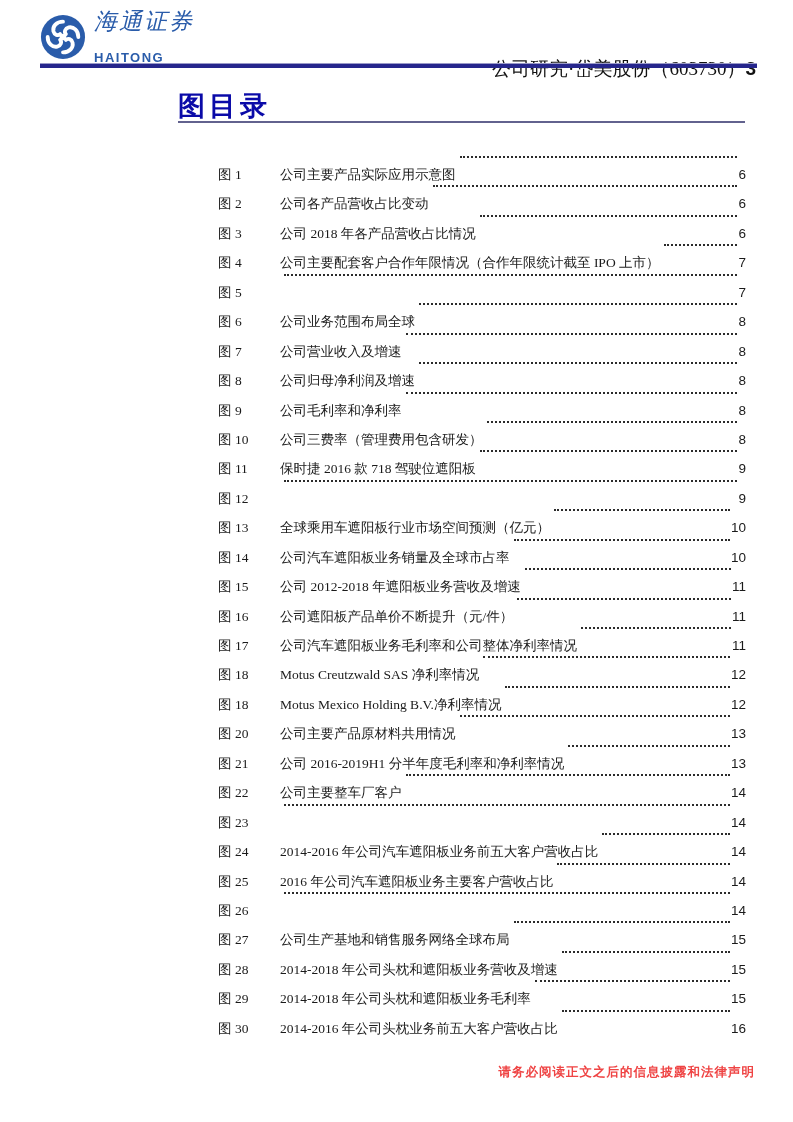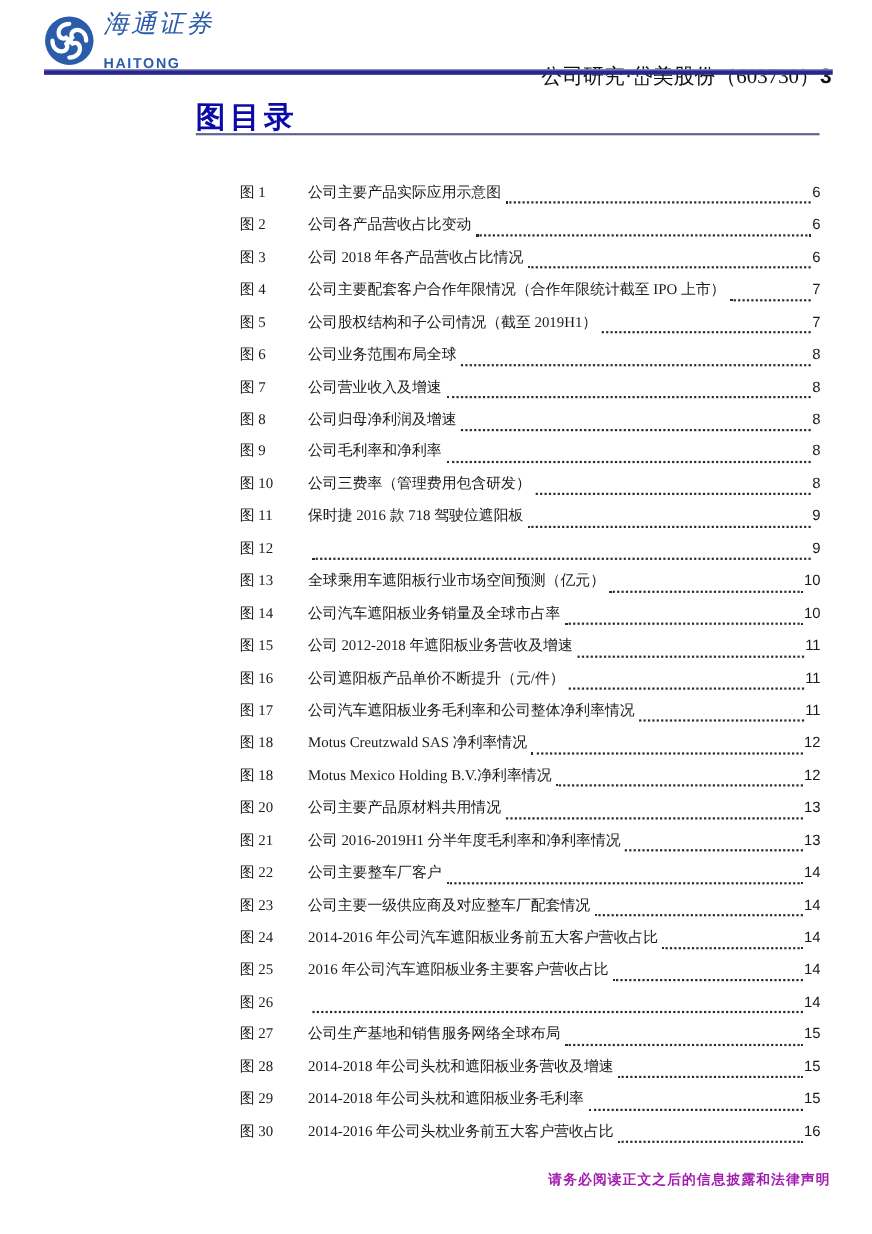--- a/index.html
+++ b/index.html
@@ -54,21 +54,21 @@
     position:absolute; left:178px; top:121px;
     width:567px; height:2px; background:#62628e;
   }
 
   
   .toc-list {
     position:absolute; left:218px; top:160px;
     width:528px;
   }
   .toc-row {
-    display:flex; align-items:flex-end;
+    display:flex; align-items:flex-start;
     height:29.45px;
     font-size:13.5px; line-height:29.45px;
     white-space:nowrap;
   }
   .toc-no {
     width:62px; flex:0 0 62px;
     font-family:"Liberation Serif", serif;
   }
   .toc-title { flex:0 0 auto; font-family:"Liberation Serif", serif; }
   .toc-leader {
@@ -80,21 +80,21 @@
   }
   .toc-page {
     flex:0 0 auto; text-align:right;
     font-family:"Liberation Sans", sans-serif;
   }
 
   
   .footer {
     position:absolute; right:38px; top:1064px;
     font-family:"Liberation Serif", serif;
-    font-weight:bold; font-size:12.5px; color:#a21caf;
+    font-weight:bold; font-size:12.5px; color:#ef4444;
     letter-spacing:1px; white-space:nowrap;
   }
 </style>
 </head>
 <body>
 
 <div class="page">
 
   <div class="logo-block">
     <svg class="logo-icon" viewBox="0 0 48 48">
@@ -140,21 +140,20 @@
         <span class="toc-page">6</span>
       </div>
       <div class="toc-row">
         <span class="toc-no">图 4</span>
         <span class="toc-title">公司主要配套客户合作年限情况（合作年限统计截至 IPO 上市）</span>
         <span class="toc-leader"></span>
         <span class="toc-page">7</span>
       </div>
       <div class="toc-row">
         <span class="toc-no">图 5</span>
-        <span class="toc-title">公司股权结构和子公司情况（截至 2019H1）</span>
         <span class="toc-leader"></span>
         <span class="toc-page">7</span>
       </div>
       <div class="toc-row">
         <span class="toc-no">图 6</span>
         <span class="toc-title">公司业务范围布局全球</span>
         <span class="toc-leader"></span>
         <span class="toc-page">8</span>
       </div>
       <div class="toc-row">
@@ -247,21 +246,20 @@
         <span class="toc-page">13</span>
       </div>
       <div class="toc-row">
         <span class="toc-no">图 22</span>
         <span class="toc-title">公司主要整车厂客户</span>
         <span class="toc-leader"></span>
         <span class="toc-page">14</span>
       </div>
       <div class="toc-row">
         <span class="toc-no">图 23</span>
-        <span class="toc-title">公司主要一级供应商及对应整车厂配套情况</span>
         <span class="toc-leader"></span>
         <span class="toc-page">14</span>
       </div>
       <div class="toc-row">
         <span class="toc-no">图 24</span>
         <span class="toc-title">2014-2016 年公司汽车遮阳板业务前五大客户营收占比</span>
         <span class="toc-leader"></span>
         <span class="toc-page">14</span>
       </div>
       <div class="toc-row">

